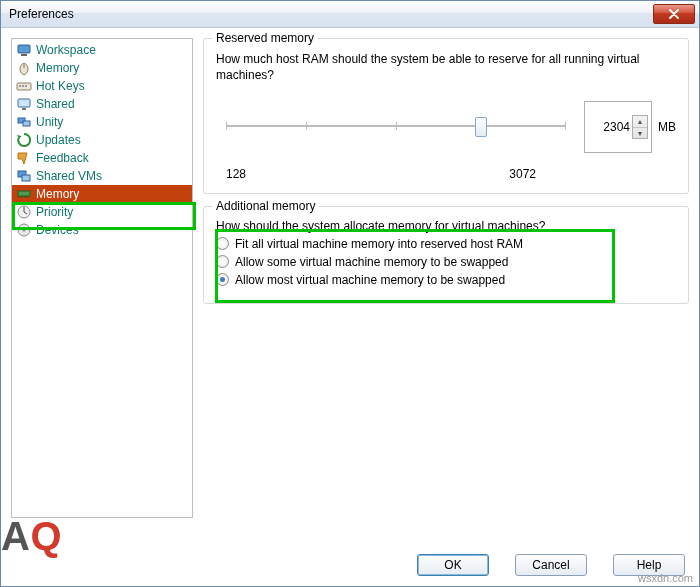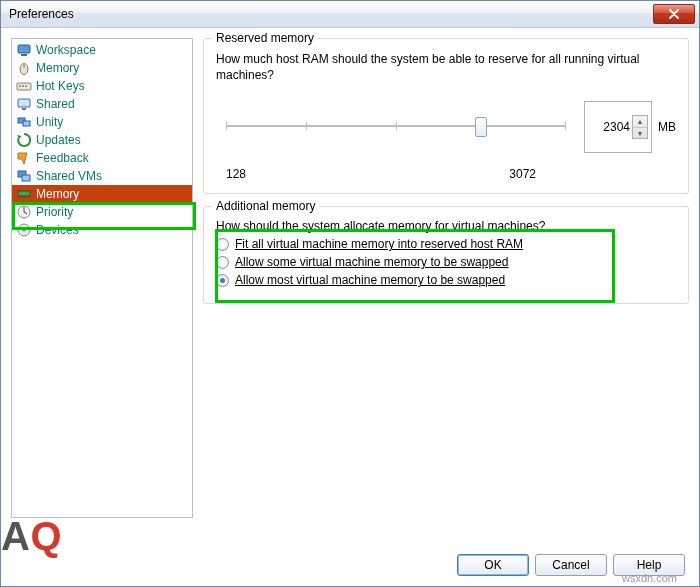--- a/index.html
+++ b/index.html
@@ -195,24 +195,23 @@
   }
   .spin .arrows div:last-child{border-bottom:none;}
   .slider-scale {
     display: flex;
     justify-content: space-between;
     margin: 14px 10px 0 10px;
     color: #000;
   }
   .radio-row {
     display: flex;
-    align-items: flex-end;
+    align-items: flex-start;
     gap: 6px;
     margin: 4px 0 4px 0;
-    text-decoration: underline;
   }
   .radio {
     width: 13px;
     height: 13px;
     border: 1px solid #8a8a8a;
     border-radius: 50%;
     box-sizing: border-box;
     display: flex;
     align-items: center;
     justify-content: center;
@@ -240,20 +239,21 @@
   .win-btn {
     min-width: 72px;
     height: 22px;
     border: 1px solid #8b9fb8;
     border-radius: 3px;
     background: linear-gradient(to bottom, #fefefe, #e6ecf3);
     font-size: 12px;
     font-family: inherit;
     padding: 0 10px;
     cursor: default;
+    margin-left: 20px;
   }
   .win-btn.default {
     border-color: #3c7fb1;
     box-shadow: 0 0 0 1px #8ab8e0 inset;
   }
 
   
   .hl {
     position: absolute;
     border: 3px solid #00c400;
@@ -287,21 +287,21 @@
   .watermark .red {
     color: #d33a2e;
     font-weight: 700;
     font-size: 40px;
     display:inline-block;
     line-height: 0.8;
   }
 
   .source-overlay {
     position: absolute;
-    right: 22px;
+    right: 6px;
     bottom: 2px;
     font-size: 11px;
     color: #9a9a9a;
     z-index: 61;
     pointer-events: none;
     font-family: Arial, sans-serif;
   }
 </style>
 </head>
 <body>

